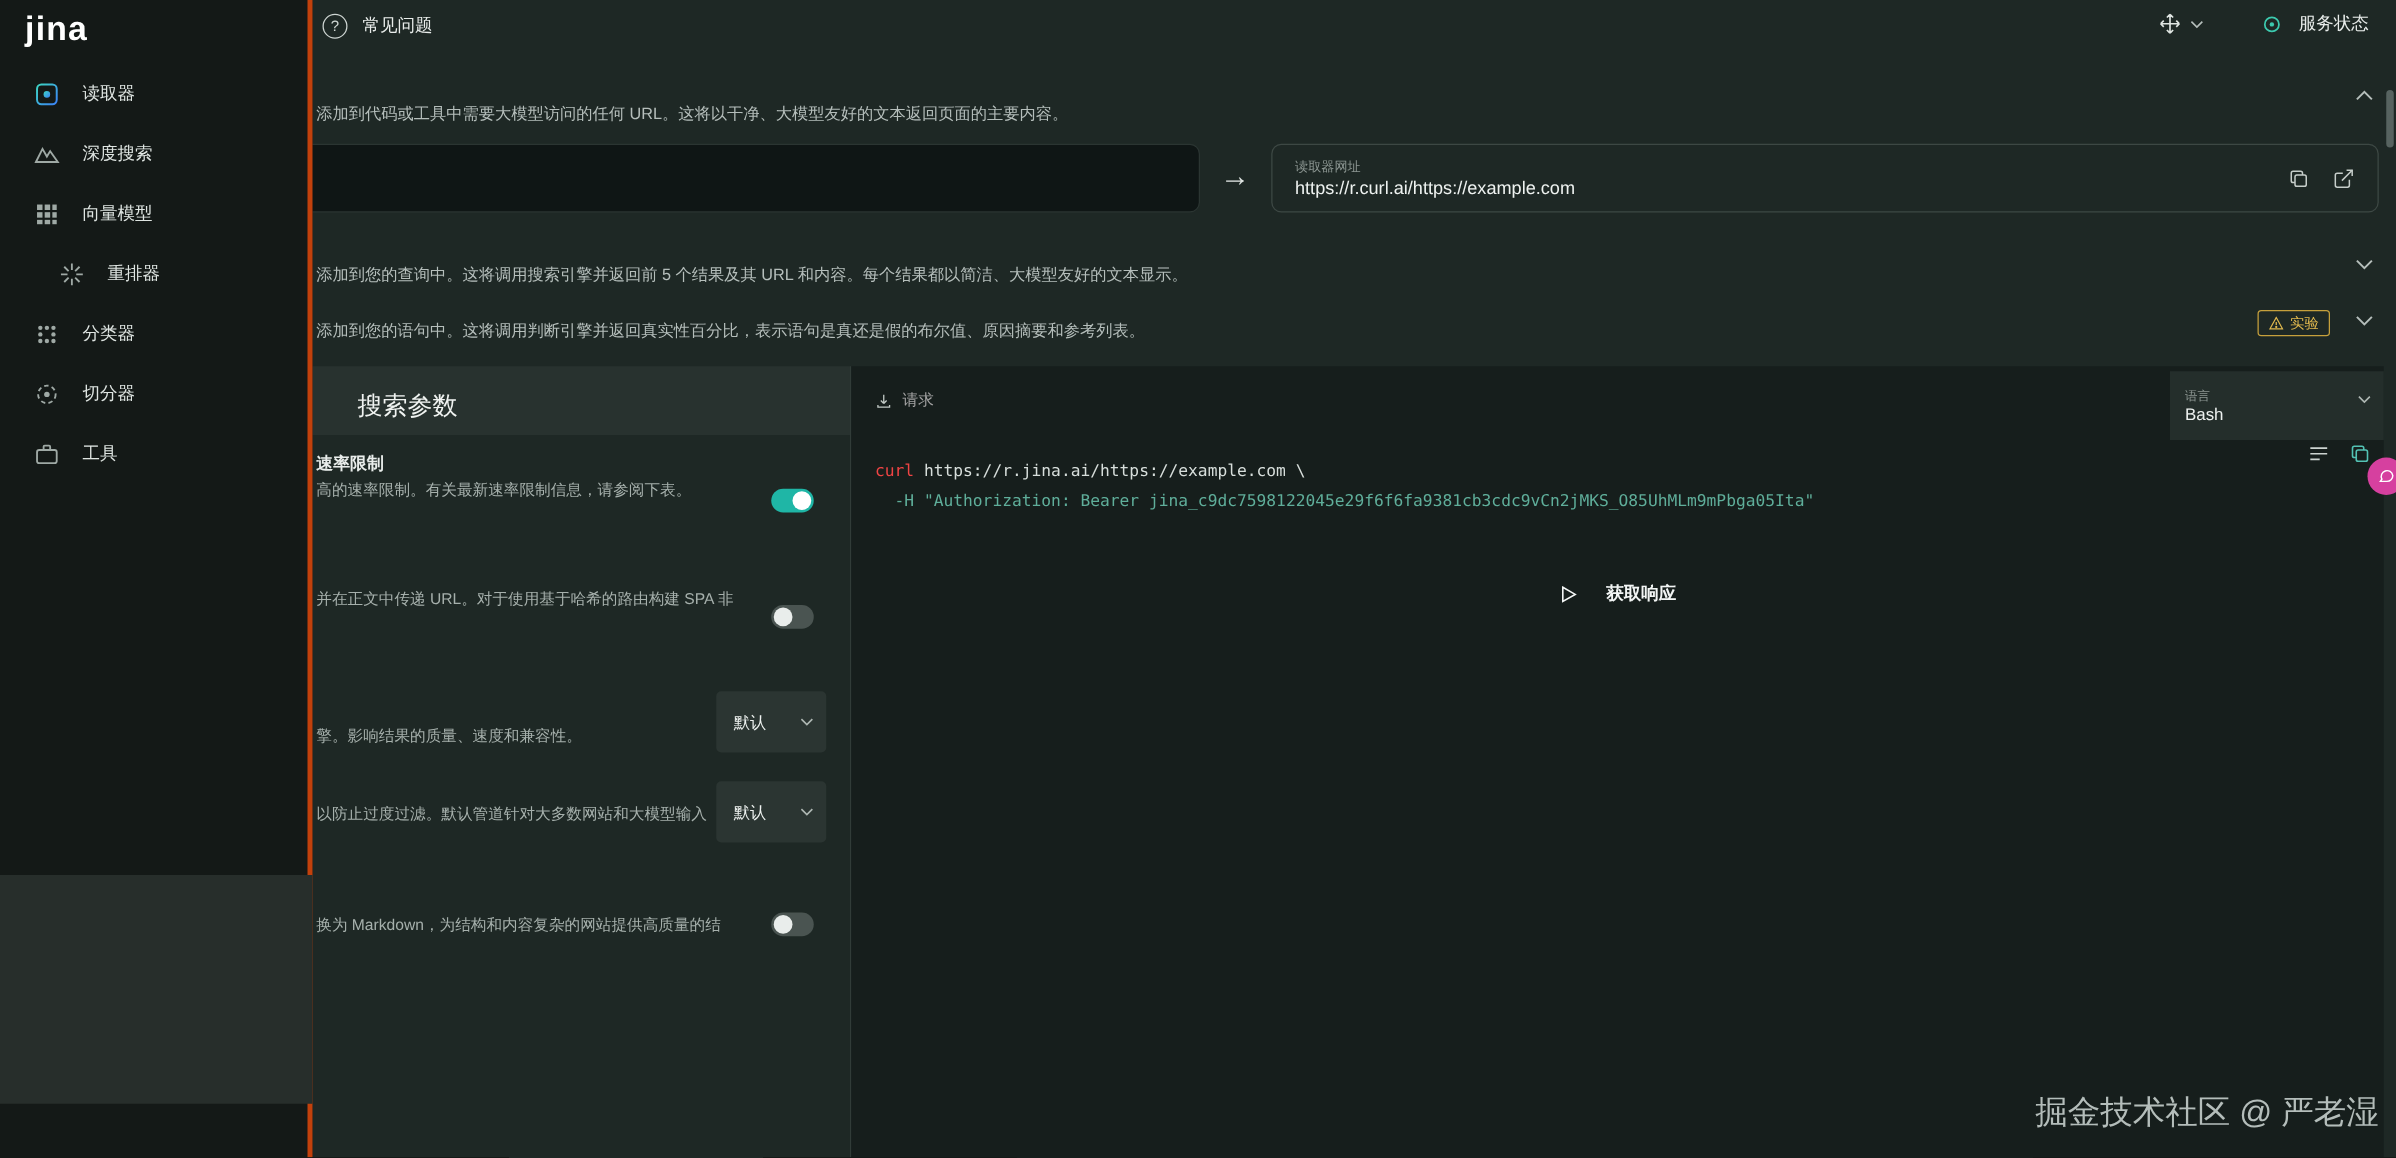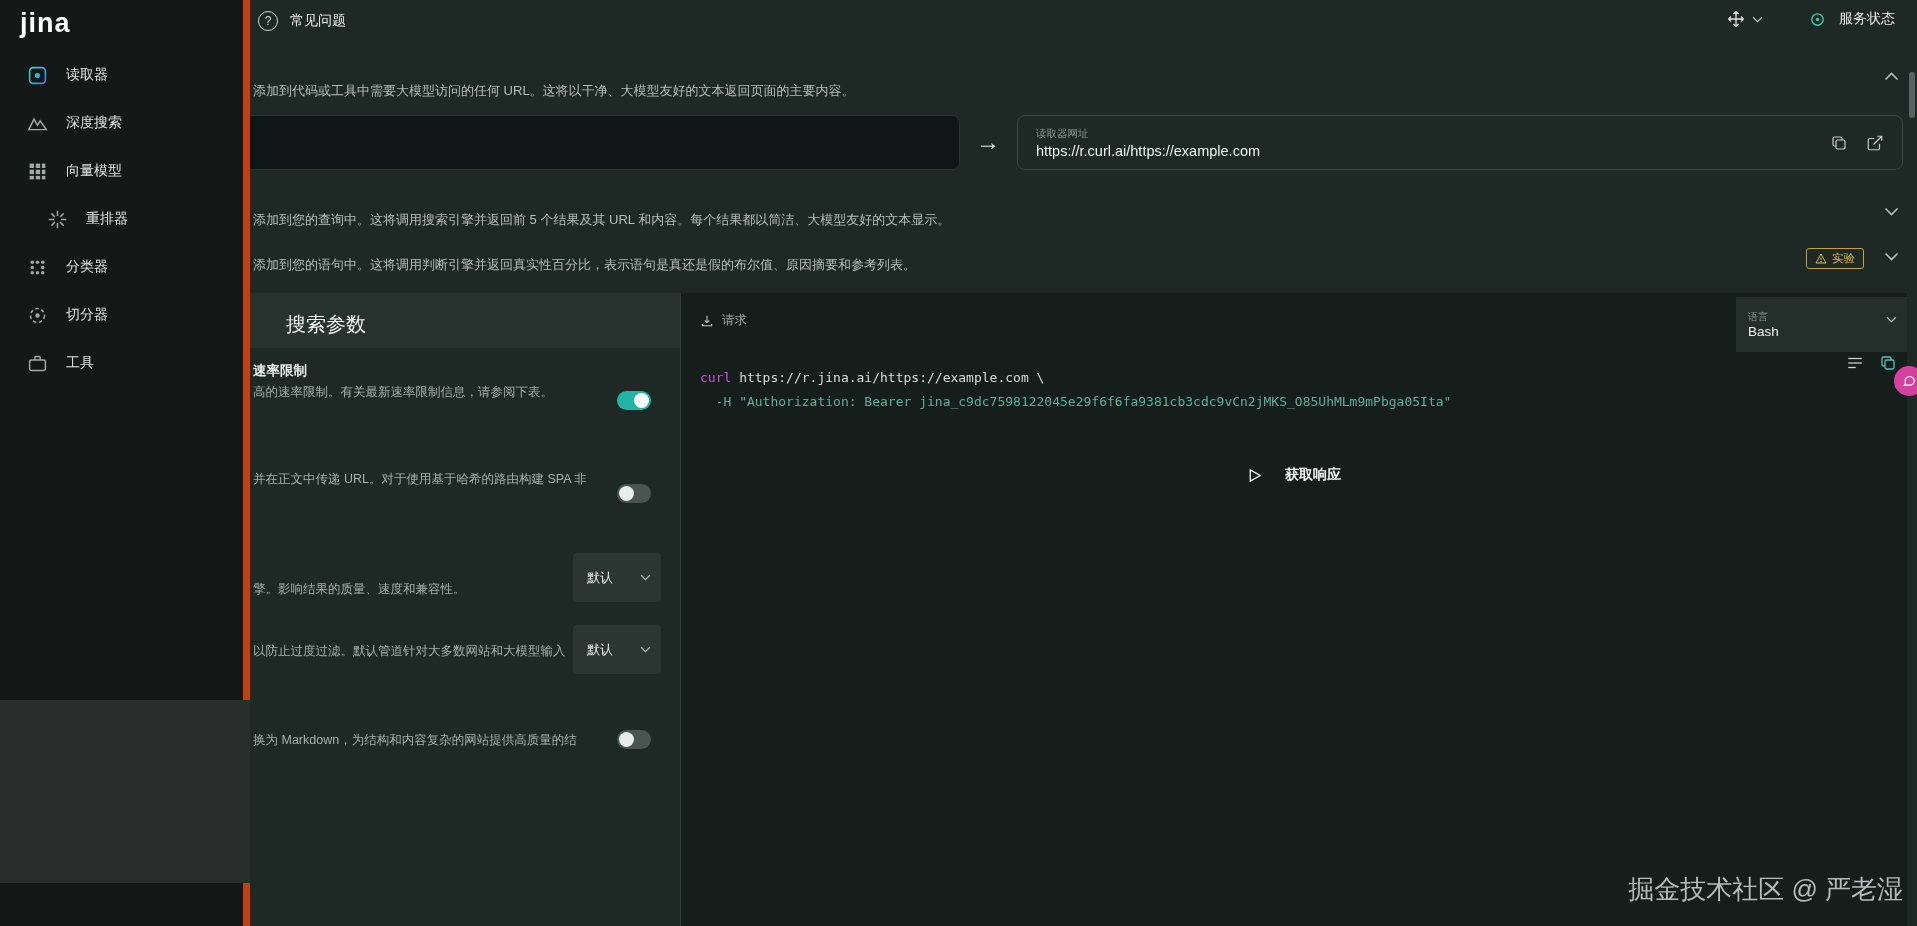--- a/index.html
+++ b/index.html
@@ -46,34 +46,34 @@
 
   .select { position:absolute; width:88px; height:49px; background:#2b3532; border-radius:4px; display:flex; align-items:center; justify-content:space-between; padding:0 10px 0 14px; font-size:13px; color:#eef2f0; cursor:pointer; }
 
   .req-title { position:absolute; left:700px; top:312px; display:flex; align-items:center; gap:8px; font-size:12.5px; color:#a3a3a3; }
   .lang-select { position:absolute; left:1736px; top:297px; width:171px; height:55px; background:#242e2b; display:flex; flex-direction:column; justify-content:center; padding:2px 12px; cursor:pointer; }
   .lang-label { font-size:10px; color:#8d9793; }
   .lang-value { font-size:13.5px; color:#eef2f0; }
   .lang-caret { position:absolute; right:10px; top:19px; }
 
   .code { position:absolute; left:700px; top:366px; font-family:"DejaVu Sans Mono","Liberation Mono",monospace; font-size:13px; line-height:1.85; white-space:pre; }
-  .code .cmd { color:#d946ef; }
+  .code .cmd { color:#ef4444; }
   .code .arg { color:#d7dedb; }
   .code .str { color:#5fae9a; }
   .code-actions { position:absolute; left:1846px; top:354px; display:flex; gap:15px; align-items:center; }
   .fab { position:absolute; left:1894px; top:366px; width:30px; height:30px; border-radius:50%; background:#d6409f; display:flex; align-items:center; justify-content:center; color:#ffffff; font-size:13px; }
 
   .run-btn { position:absolute; left:1246px; top:466px; display:flex; align-items:center; gap:22px; font-size:14px; font-weight:700; color:#f3f6f5; cursor:pointer; }
 
   .watermark { position:absolute; right:14px; top:872px; font-size:26px; color:#b4bdba; }
 
   .scroll-thumb { position:absolute; left:1909px; top:72px; width:6px; height:46px; border-radius:3px; background:#576360; }
 
   
-  .sidebar { position:absolute; left:0; top:0; width:250px; height:926px; background:#141917; z-index:20; border-right:7px solid #c2410c; }
+  .sidebar { position:absolute; left:0; top:0; width:250px; height:926px; background:#141917; z-index:20; border-right:4px solid #c2410c; }
   .logo { position:absolute; left:20px; top:8px; font-size:27px; font-weight:800; color:#ffffff; letter-spacing:1px; }
   .nav-item { position:absolute; left:0; width:250px; height:48px; display:flex; align-items:center; gap:18px; padding-left:27px; font-size:14px; color:#dfe5e2; cursor:pointer; }
   .tokens { position:absolute; left:0; top:700px; width:250px; height:183px; background:#272e2b; }
 
   svg { display:block; }
 </style>
 </head>
 <body>
 
 <div id="app">

